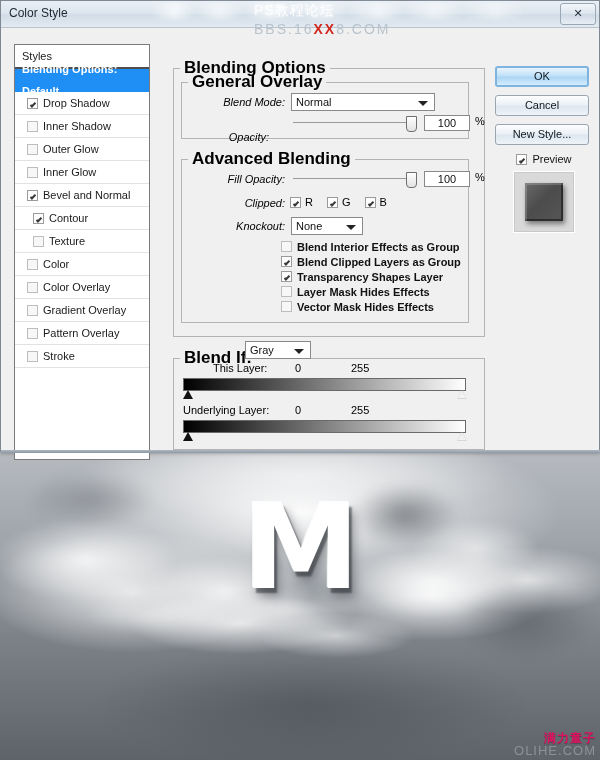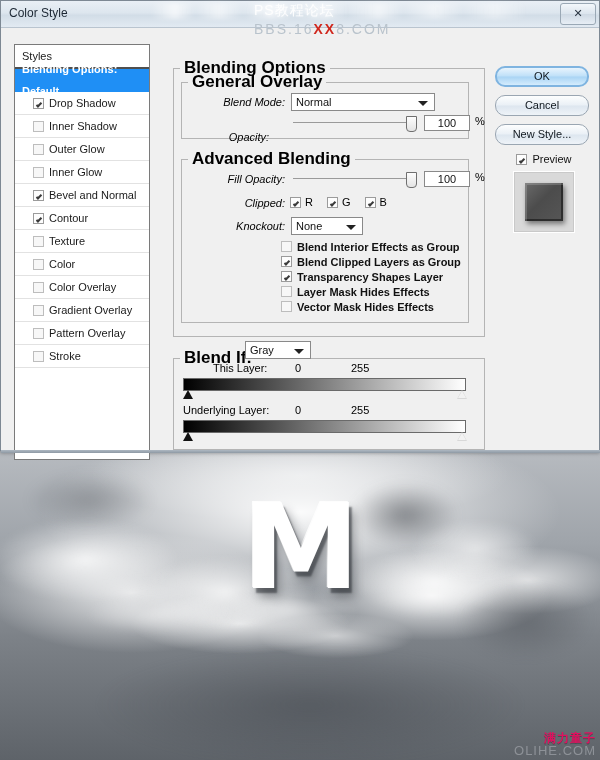--- a/index.html
+++ b/index.html
@@ -116,21 +116,21 @@
     position:absolute;left:13px;top:16px;width:136px;height:416px;
     background:#fff;border:1px solid #7a7a7a;box-sizing:border-box;
     font-size:11px;color:#1a1a1a;
   }
   #styles-header{
     height:22px;line-height:22px;padding-left:7px;
     border-bottom:2px solid #4f4f4f;background:#fff;
   }
   .style-row{
     height:22px;line-height:22px;display:flex;align-items:center;
-    padding-left:18px;border-bottom:1px solid #e2e2e2;background:#fff;
+    padding-left:12px;border-bottom:1px solid #e2e2e2;background:#fff;
   }
   .style-row.sel{
     background:#1f8ff5;color:#fff;font-weight:bold;padding-left:7px;
     border-bottom:1px solid #1f8ff5;
   }
   .style-row.indent{padding-left:18px;}
   .style-row .lbl{margin-left:5px;}
 
   
   .cb{
@@ -203,21 +203,21 @@
   .stop.black{border-bottom:9px solid #111;}
   .stop.white{border-bottom:9px solid #d8d8d8;}
   .stop.white:after{content:"";position:absolute;left:-4px;top:1px;
     width:0;height:0;border-left:4px solid transparent;border-right:4px solid transparent;
     border-bottom:7px solid #f2f2f2;}
 
   
   #right{position:absolute;left:494px;top:38px;width:98px;}
   .btn{
     width:94px;height:21px;box-sizing:border-box;font-size:11px;color:#10181f;
-    text-align:center;line-height:19px;border-radius:10px;margin-bottom:8px;
+    text-align:center;line-height:19px;border-radius:3px;margin-bottom:8px;
     border:1px solid #9aa6b2;
     background:linear-gradient(#fdfefe,#eaf0f6 48%,#dde6ef 52%,#eef3f8);
   }
   .btn.primary{
     border:2px solid #7fb4e0;
     background:linear-gradient(#e8f4fd,#bfe0f8 48%,#a9d4f4 52%,#d4ecfd);
     line-height:17px;
   }
   #preview-line{display:flex;align-items:center;justify-content:center;
     font-size:11px;color:#111;margin:3px 0 6px 0;}

